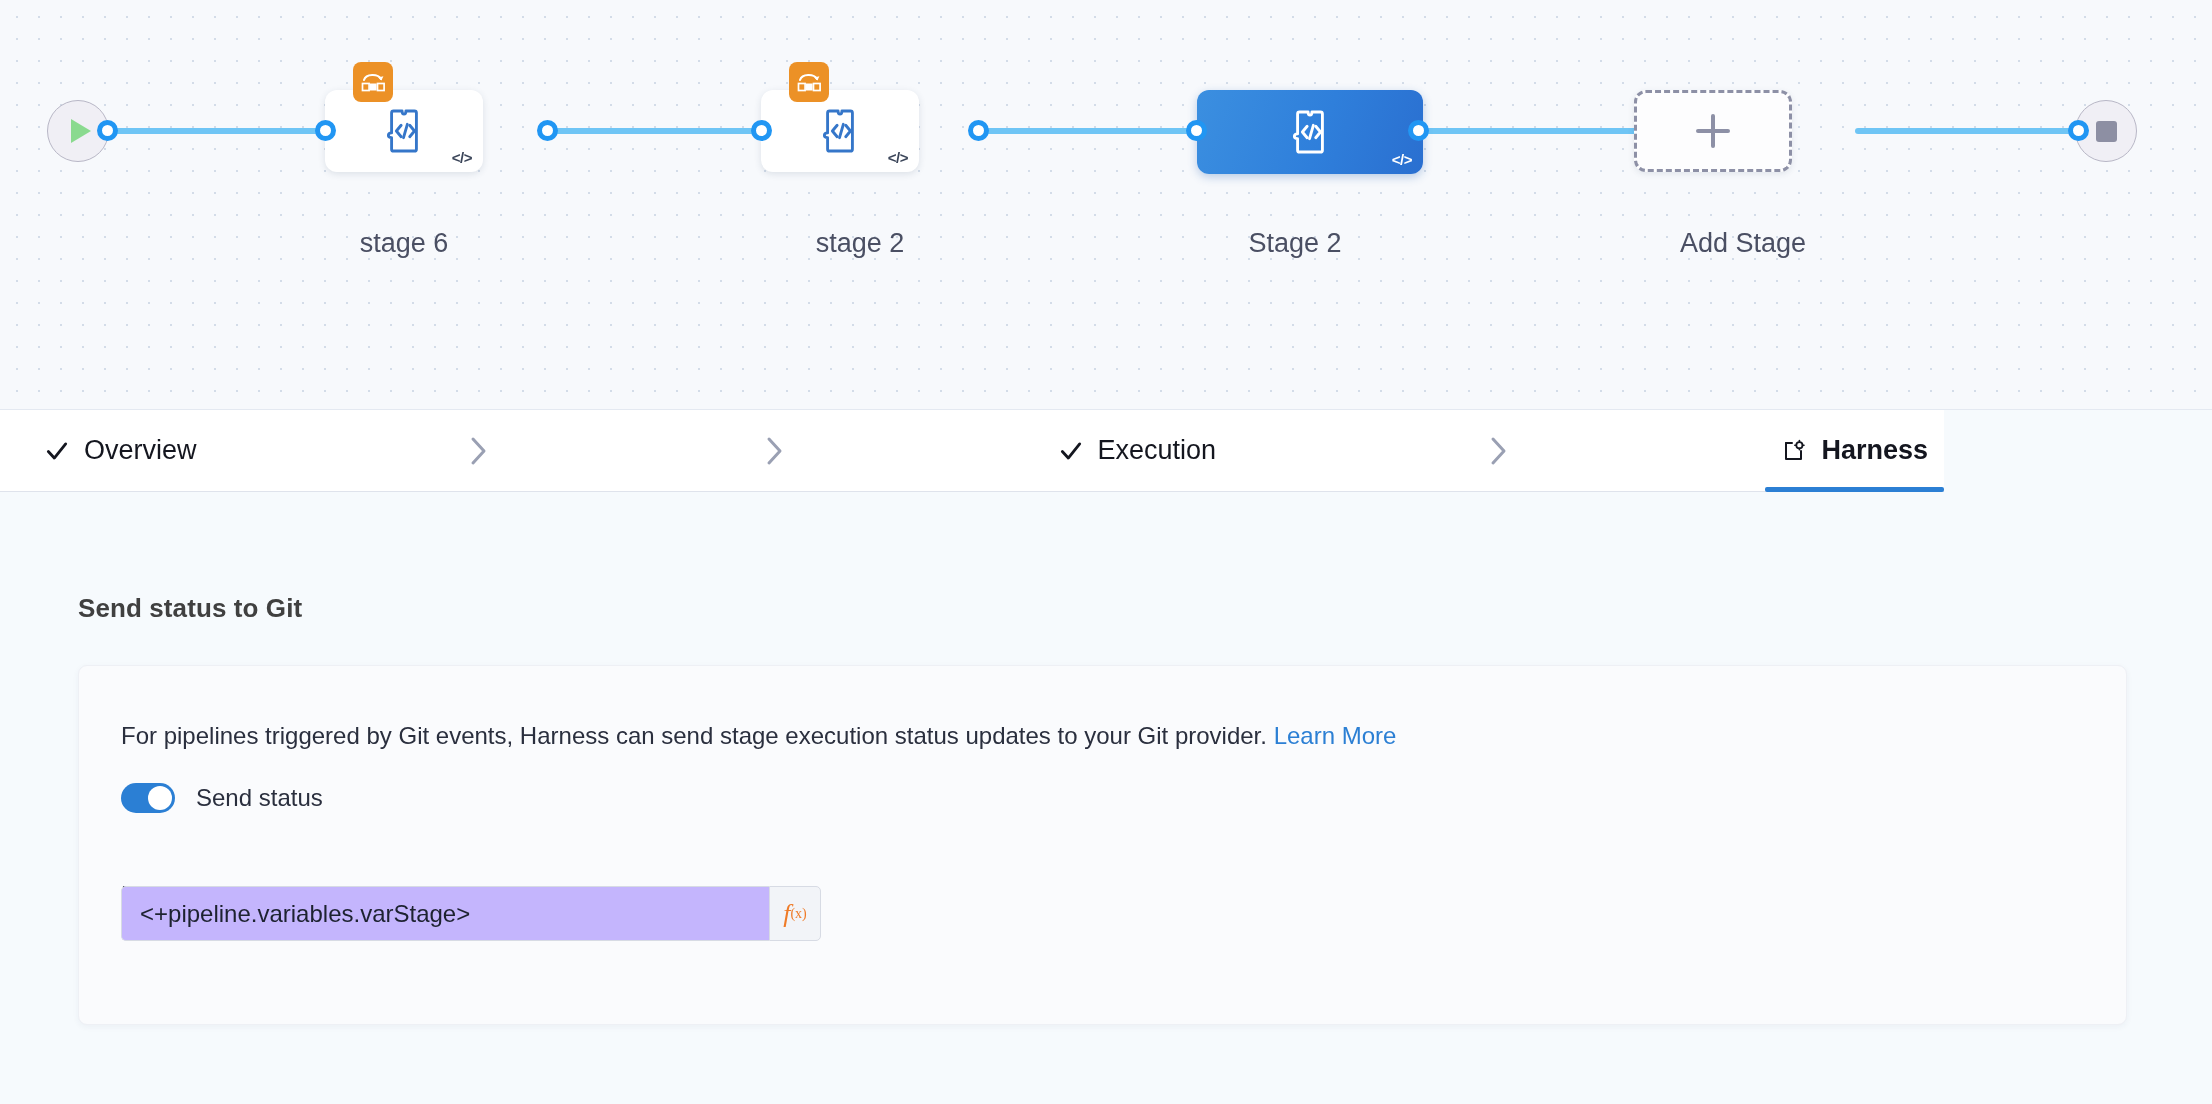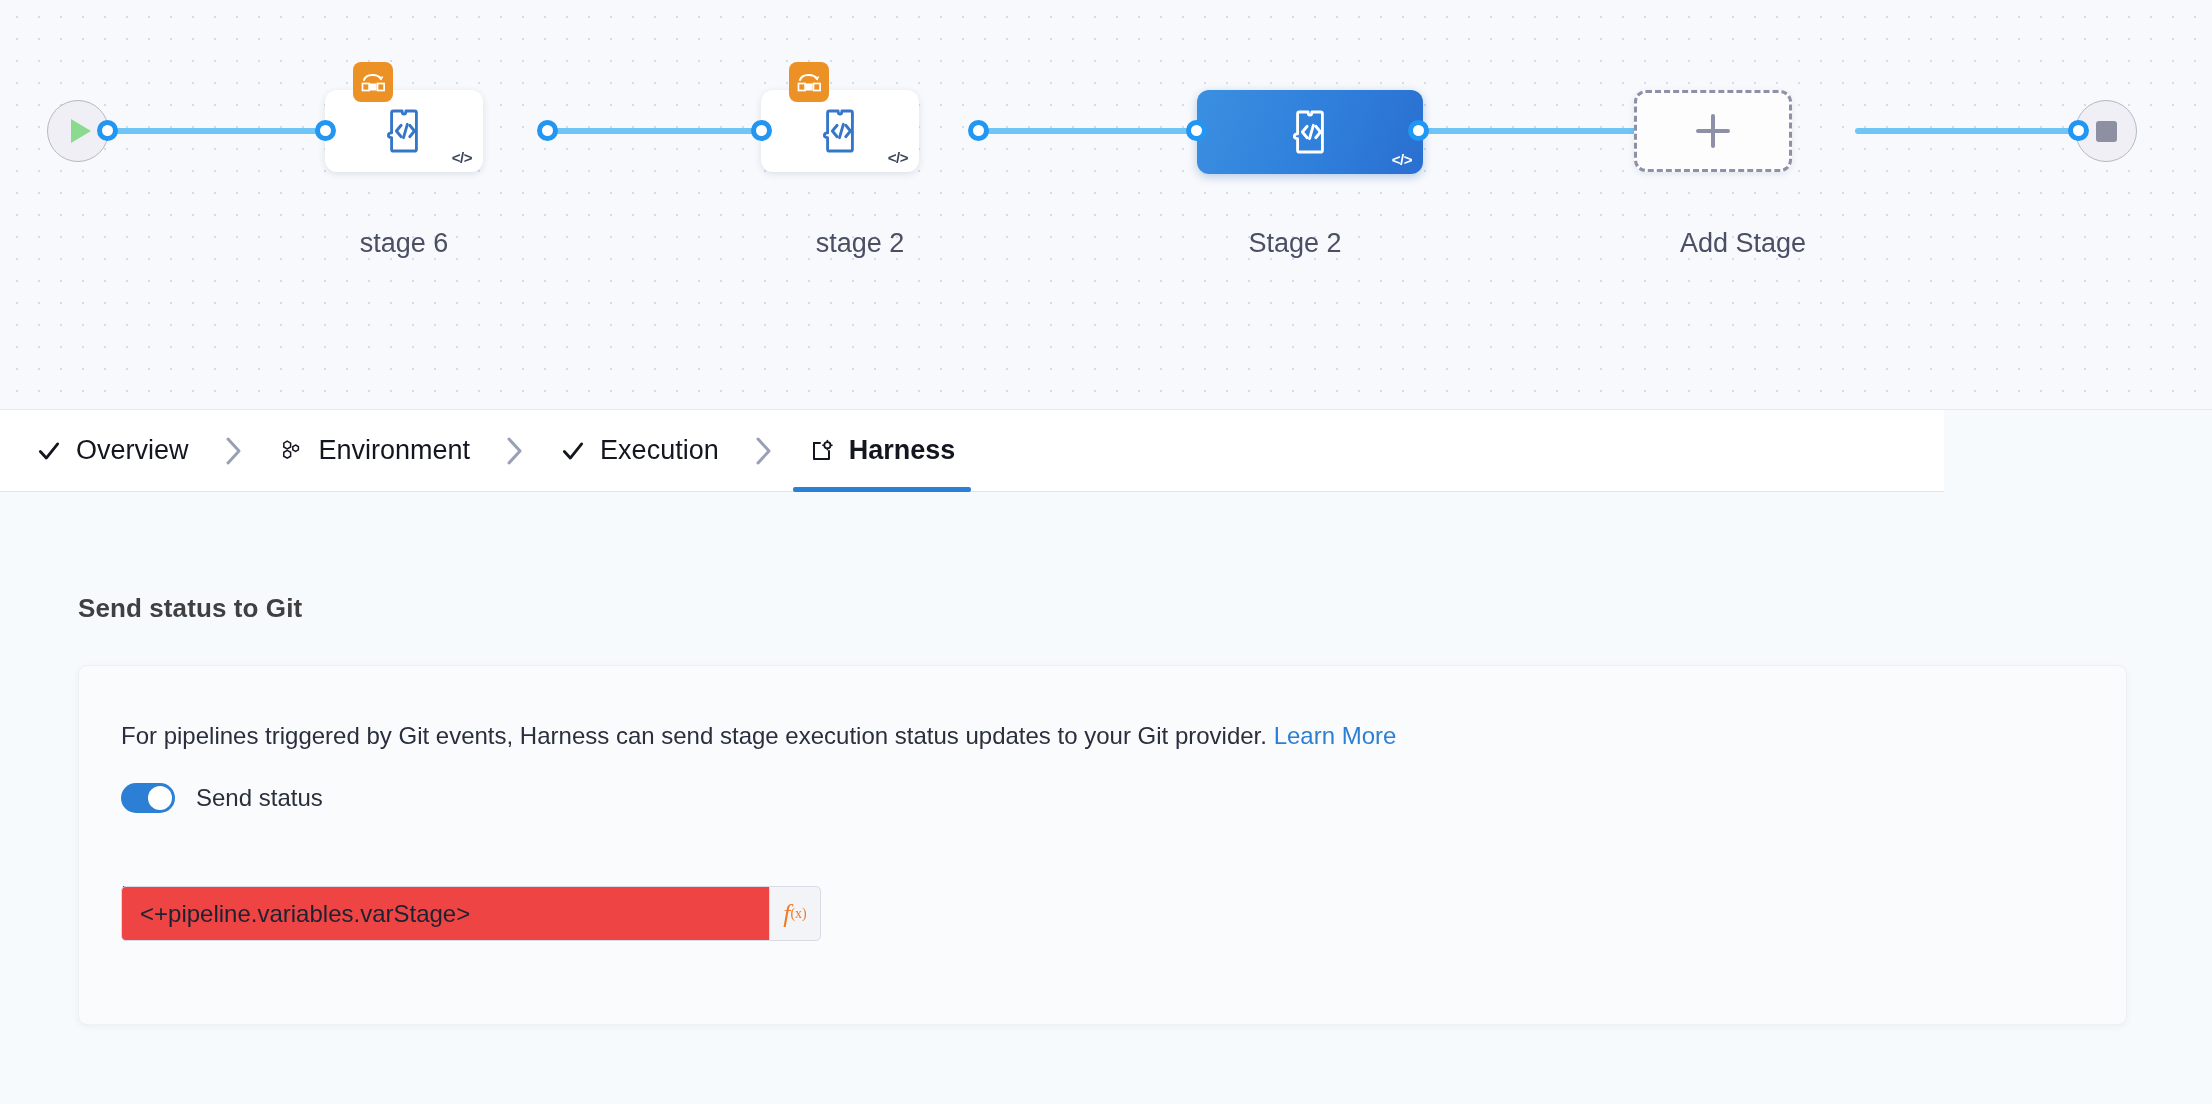--- a/index.html
+++ b/index.html
@@ -126,21 +126,22 @@
     font-weight: 400;
   }
 
   
   .tabbar {
     position: absolute; left: 0; top: 410px;
     width: 1944px; height: 82px;
     background: #ffffff;
     border-bottom: 1px solid #dfe3ec;
     display: flex; align-items: stretch;
-    padding-left: 20px;
+    padding-left: 28px;
+    justify-content: space-between;
   }
   .tab {
     display: flex; align-items: center; gap: 14px;
     padding: 0 16px;
     font-size: 27px;
     color: #14161f;
     cursor: pointer;
     position: relative;
   }
   .tab.active { font-weight: 700; }
@@ -202,21 +203,21 @@
   .field-wrap {
     position: absolute; left: 42px; top: 220px;
     width: 700px; height: 55px;
     display: flex;
   }
   .text-input {
     flex: 1;
     border: 1px solid #d7dbe4;
     border-right: none;
     border-radius: 5px 0 0 5px;
-    background: #ef4444;
+    background: #c4b5fd;
     font-family: "Liberation Sans", sans-serif;
     font-size: 24px;
     color: #1d2230;
     padding: 0 18px;
     outline: none;
   }
   .fx-btn {
     width: 52px;
     border: 1px solid #d7dbe4;
     border-radius: 0 5px 5px 0;
@@ -325,32 +326,20 @@
     </span>
     <span>Overview</span>
   </div>
 
   <div class="tab-chev">
     <svg width="22" height="32" viewBox="0 0 22 32">
         <path d="M5 4 L16 16 L5 28" fill="none" stroke="#9aa0b3" stroke-width="3" stroke-linecap="round" stroke-linejoin="round"></path>
       </svg>
   </div>
 
-  <div class="tab">
-    <span class="tab-ico">
-      <svg width="26" height="26" viewBox="0 0 26 26">
-        <g fill="none" stroke="#14161f" stroke-width="1.5">
-          <path d="M8.2 3.2 L11.6 5.1 L11.6 9 L8.2 10.9 L4.8 9 L4.8 5.1 Z"></path>
-          <path d="M16.6 7.0 L19.4 8.6 L19.4 11.8 L16.6 13.4 L13.8 11.8 L13.8 8.6 Z"></path>
-          <path d="M8.2 12.4 L11.6 14.3 L11.6 18.2 L8.2 20.1 L4.8 18.2 L4.8 14.3 Z"></path>
-        </g>
-      </svg>
-    </span>
-    <span>Environment</span>
-  </div>
 
   <div class="tab-chev">
     <svg width="22" height="32" viewBox="0 0 22 32">
         <path d="M5 4 L16 16 L5 28" fill="none" stroke="#9aa0b3" stroke-width="3" stroke-linecap="round" stroke-linejoin="round"></path>
       </svg>
   </div>
 
   <div class="tab">
     <span class="tab-ico">
       <svg width="26" height="26" viewBox="0 0 24 24">

